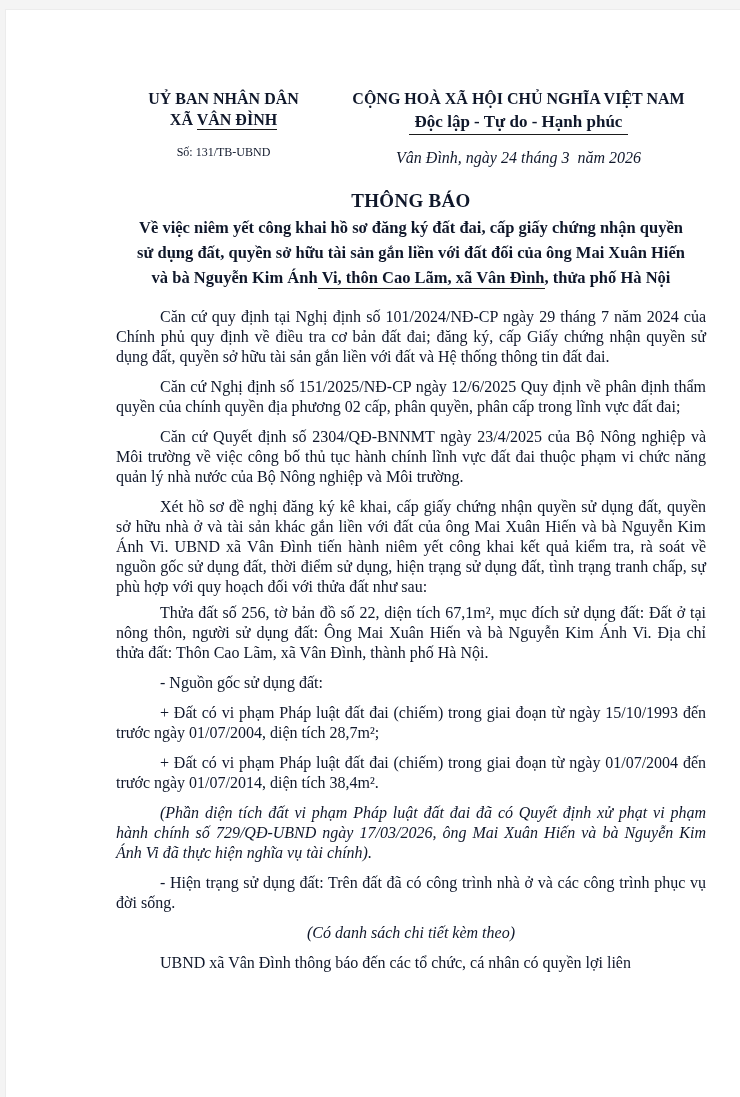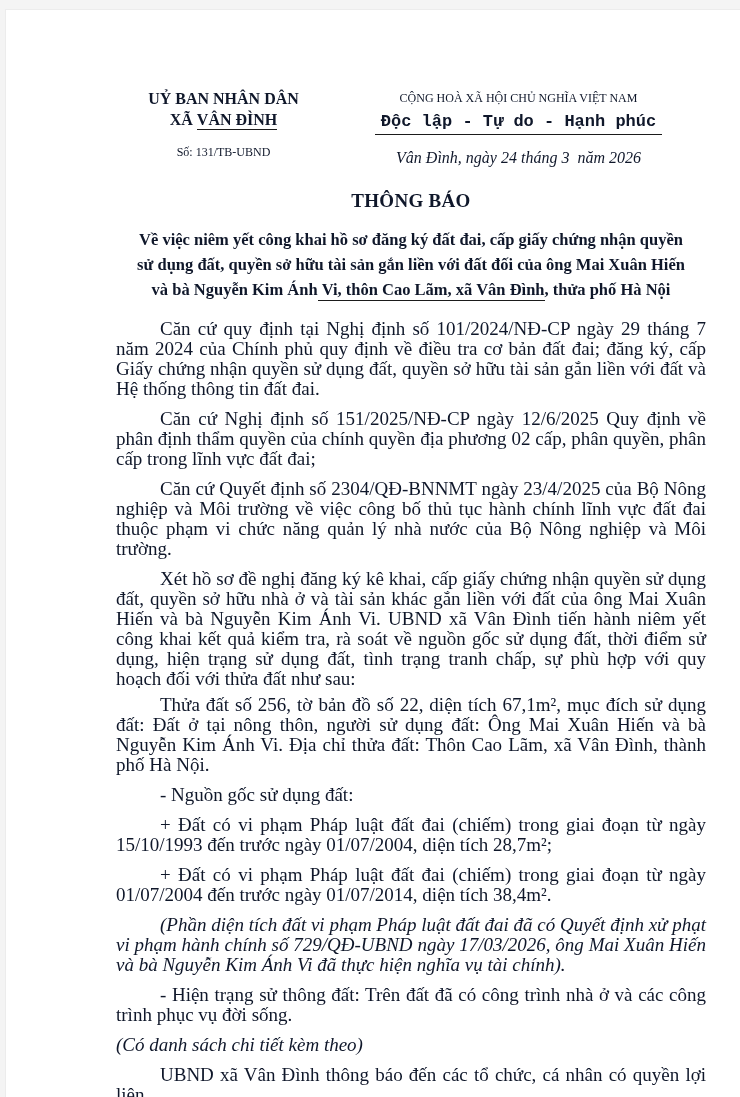--- a/index.html
+++ b/index.html
@@ -35,43 +35,41 @@
   .h-right { flex: 1; text-align: center; }
   .org-line {
     font-weight: bold;
     font-size: 16px;
     line-height: 21px;
     white-space: nowrap;
   }
   .underlined {
     border-bottom: 1.6px solid #1b1b1b;
     padding-bottom: 1px;
-    font-family: Liberation Serif, serif;
   }
   .doc-number {
     font-size: 12px;
     margin-top: 15px;
     white-space: nowrap;
   }
   .national-line {
-    font-weight: normal;
-    font-size: 12px;
+    font-weight: bold;
+    font-size: 16px;
     line-height: 21px;
     white-space: nowrap;
   }
   .motto-wrap { margin-top: 2px; }
   .motto {
     display: inline-block;
     font-weight: bold;
     font-size: 17px;
     line-height: 21px;
     border-bottom: 1.6px solid #1b1b1b;
     padding: 0 6px 2px;
     white-space: nowrap;
-    font-family: Liberation Mono, monospace;
   }
   .place-date {
     font-style: italic;
     font-size: 16px;
     margin-top: 14px;
     white-space: nowrap;
   }
   
   .title-heading {
     text-align: center;
@@ -79,36 +77,36 @@
     font-size: 19px;
     line-height: 24px;
     margin-top: 22px;
     letter-spacing: 0.3px;
   }
   .subtitle {
     text-align: center;
     font-weight: bold;
     font-size: 16.5px;
     line-height: 25px;
-    margin-top: 14px;
+    margin-top: 2px;
   }
   .subtitle .line { white-space: nowrap; }
   
   .doc-body { margin-top: 17px; }
   .doc-body p {
     margin: 10px 0 0 0;
-    font-size: 19px;
+    font-size: 16px;
     line-height: 20px;
     text-align: justify;
     text-indent: 44px;
   }
   .doc-body p.first { margin-top: 0; }
   .doc-body p.tight { margin-top: 6px; }
   .doc-body p.italic { font-style: italic; }
-  .doc-body p.centered { text-align: left; text-indent: 0; }
+  .doc-body p.centered { text-align: center; text-indent: 0; }
 </style>
 </head>
 <body>
 
 <div class="page">
   <div class="content">
 
     <div class="doc-header">
       <div class="h-left">
         <div class="org-line">UỶ BAN NHÂN DÂN</div>
@@ -133,19 +131,19 @@
     <div class="doc-body">
       <p class="first">Căn cứ quy định tại Nghị định số 101/2024/NĐ-CP ngày 29 tháng 7 năm 2024 của Chính phủ quy định về điều tra cơ bản đất đai; đăng ký, cấp Giấy chứng nhận quyền sử dụng đất, quyền sở hữu tài sản gắn liền với đất và Hệ thống thông tin đất đai.</p>
       <p>Căn cứ Nghị định số 151/2025/NĐ-CP ngày 12/6/2025 Quy định về phân định thẩm quyền của chính quyền địa phương 02 cấp, phân quyền, phân cấp trong lĩnh vực đất đai;</p>
       <p>Căn cứ Quyết định số 2304/QĐ-BNNMT ngày 23/4/2025 của Bộ Nông nghiệp và Môi trường về việc công bố thủ tục hành chính lĩnh vực đất đai thuộc phạm vi chức năng quản lý nhà nước của Bộ Nông nghiệp và Môi trường.</p>
       <p>Xét hồ sơ đề nghị đăng ký kê khai, cấp giấy chứng nhận quyền sử dụng đất, quyền sở hữu nhà ở và tài sản khác gắn liền với đất của ông Mai Xuân Hiến và bà Nguyễn Kim Ánh Vi. UBND xã Vân Đình tiến hành niêm yết công khai kết quả kiểm tra, rà soát về nguồn gốc sử dụng đất, thời điểm sử dụng, hiện trạng sử dụng đất, tình trạng tranh chấp, sự phù hợp với quy hoạch đối với thửa đất như sau:</p>
       <p class="tight">Thửa đất số 256, tờ bản đồ số 22, diện tích 67,1m², mục đích sử dụng đất: Đất ở tại nông thôn, người sử dụng đất: Ông Mai Xuân Hiến và bà Nguyễn Kim Ánh Vi. Địa chỉ thửa đất: Thôn Cao Lãm, xã Vân Đình, thành phố Hà Nội.</p>
       <p>- Nguồn gốc sử dụng đất:</p>
       <p>+ Đất có vi phạm Pháp luật đất đai (chiếm) trong giai đoạn từ ngày 15/10/1993 đến trước ngày 01/07/2004, diện tích 28,7m²;</p>
       <p>+ Đất có vi phạm Pháp luật đất đai (chiếm) trong giai đoạn từ ngày 01/07/2004 đến trước ngày 01/07/2014, diện tích 38,4m².</p>
       <p class="italic">(Phần diện tích đất vi phạm Pháp luật đất đai đã có Quyết định xử phạt vi phạm hành chính số 729/QĐ-UBND ngày 17/03/2026, ông Mai Xuân Hiến và bà Nguyễn Kim Ánh Vi đã thực hiện nghĩa vụ tài chính).</p>
-      <p>- Hiện trạng sử thông đất: Trên đất đã có công trình nhà ở và các công trình phục vụ đời sống.</p>
+      <p>- Hiện trạng sử dụng đất: Trên đất đã có công trình nhà ở và các công trình phục vụ đời sống.</p>
       <p class="italic centered">(Có danh sách chi tiết kèm theo)</p>
       <p>UBND xã Vân Đình thông báo đến các tổ chức, cá nhân có quyền lợi liên</p>
     </div>
 
   </div>
 </div>
 
 </body></html>

